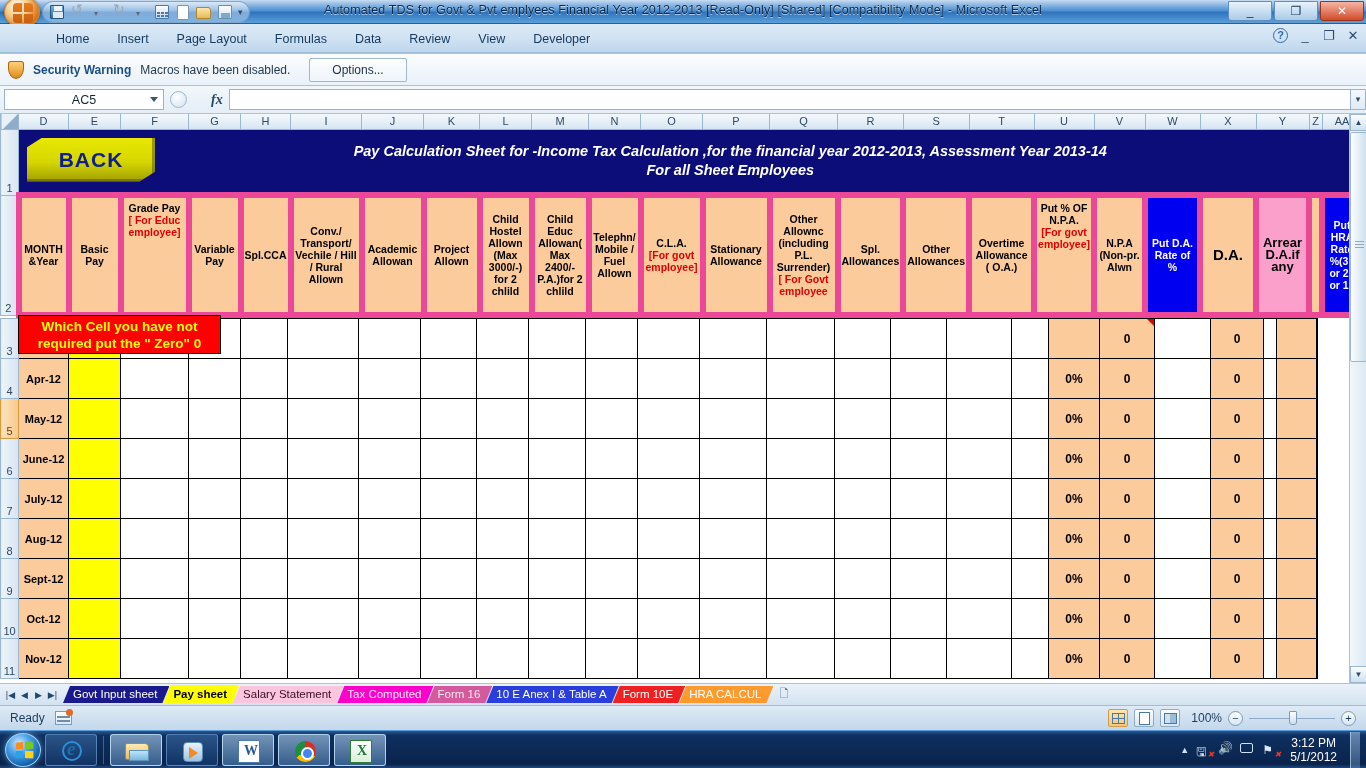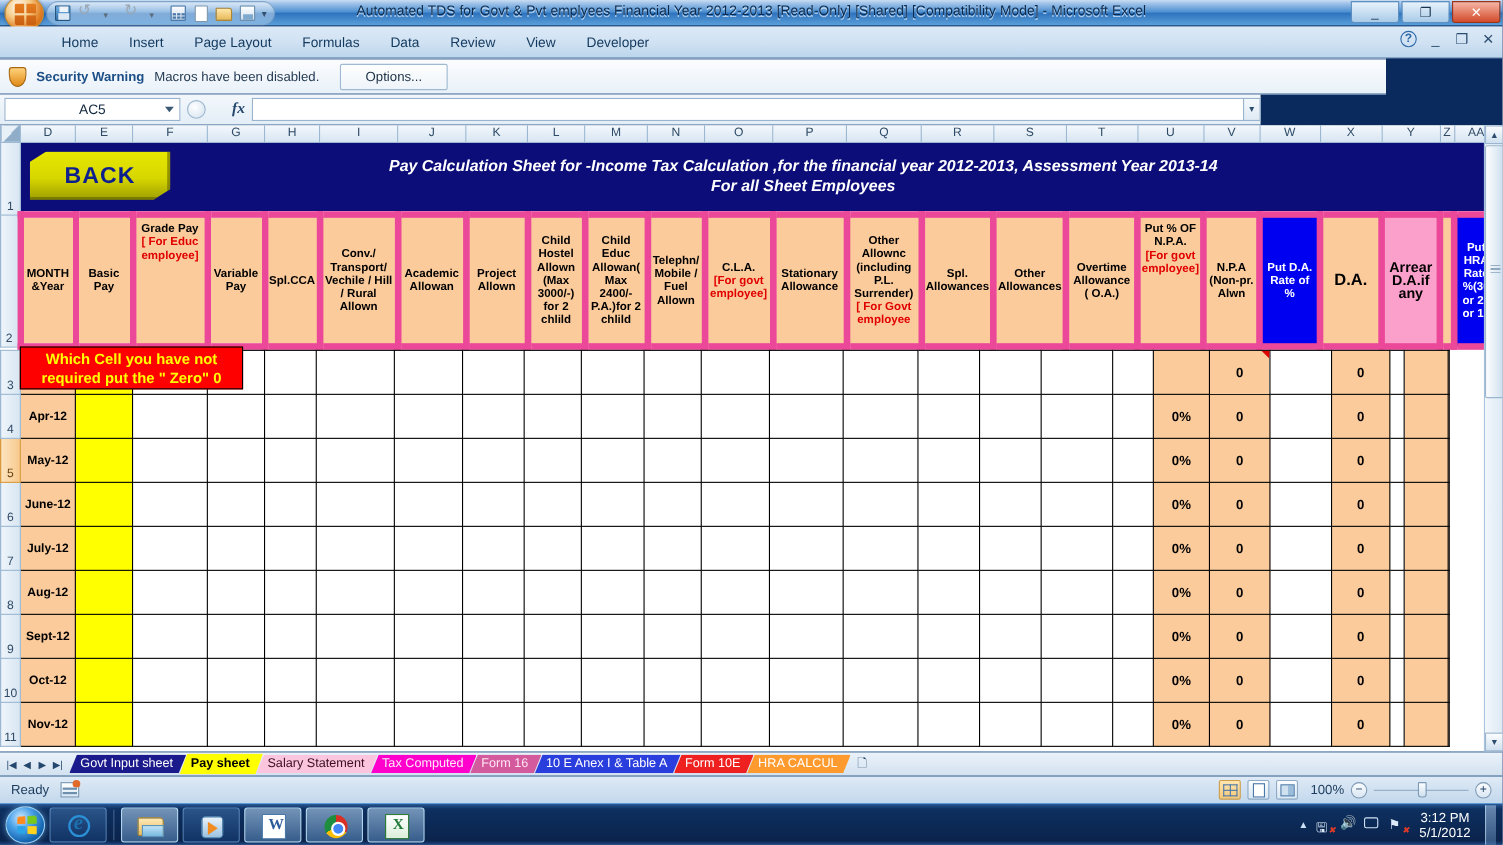--- a/index.html
+++ b/index.html
@@ -89,41 +89,41 @@
   }
   .tabs{ position:absolute; left:42px; top:0; display:flex; height:29px; align-items:center; gap:0;}
   .tab{ padding:4px 14px; font-size:12.5px; color:#13395e; cursor:default; border-radius:3px 3px 0 0;}
   .ribbon-right{ position:absolute; right:6px; top:4px; display:flex; align-items:center; gap:10px;}
   .help-ic{ width:15px;height:15px;border-radius:50%;border:1.5px solid #2f6aa8; color:#2f6aa8;
             font-size:11px; text-align:center; line-height:12px; font-weight:bold;}
   .mini{ font-size:13px; color:#2b4c6e; width:14px; text-align:center;}
 
   
   .secbar{
-    position:absolute; left:0; top:53px; width:1260px; height:33px;
+    position:absolute; left:0; top:53px; width:1366px; height:33px;
     background:linear-gradient(180deg,#fbfcfe,#e9f1f9);
     border:1px solid #a8c4dd; border-left:none; border-right:none;
     display:flex; align-items:center; padding-left:8px; gap:9px;
   }
   .shield{ width:16px;height:18px; position:relative;
     background:linear-gradient(180deg,#ffd27a,#e08a18);
     border:1px solid #a9660d;
     border-radius:3px 3px 50% 50%/3px 3px 60% 60%;
   }
   .sec-strong{ font-weight:bold; color:#1c4f86; font-size:12px;}
   .sec-text{ color:#243b52; font-size:12px;}
   .opt-btn{
     margin-left:10px; padding:4px 22px; font-size:12px; color:#1b2f44;
     background:linear-gradient(180deg,#fdfefe,#eef4fa);
     border:1px solid #9fb9d2; border-radius:2px;
   }
 
   
   .fbar{
-    position:absolute; left:0; top:86px; width:1146px; height:28px;
+    position:absolute; left:0; top:86px; width:1366px; height:28px;
     background:linear-gradient(180deg,#f2f7fb,#e4eef7);
     border-bottom:1px solid #a9c3dc; display:flex; align-items:center;
   }
   .namebox{
     width:160px; height:21px; margin-left:4px;
     background:#fff; border:1px solid #9ab4cd;
     display:flex; align-items:center; justify-content:center; position:relative;
     font-size:12.5px; color:#12283f;
   }
   .namebox .caret{ position:absolute; right:5px; top:7px; border-left:4px solid transparent;

